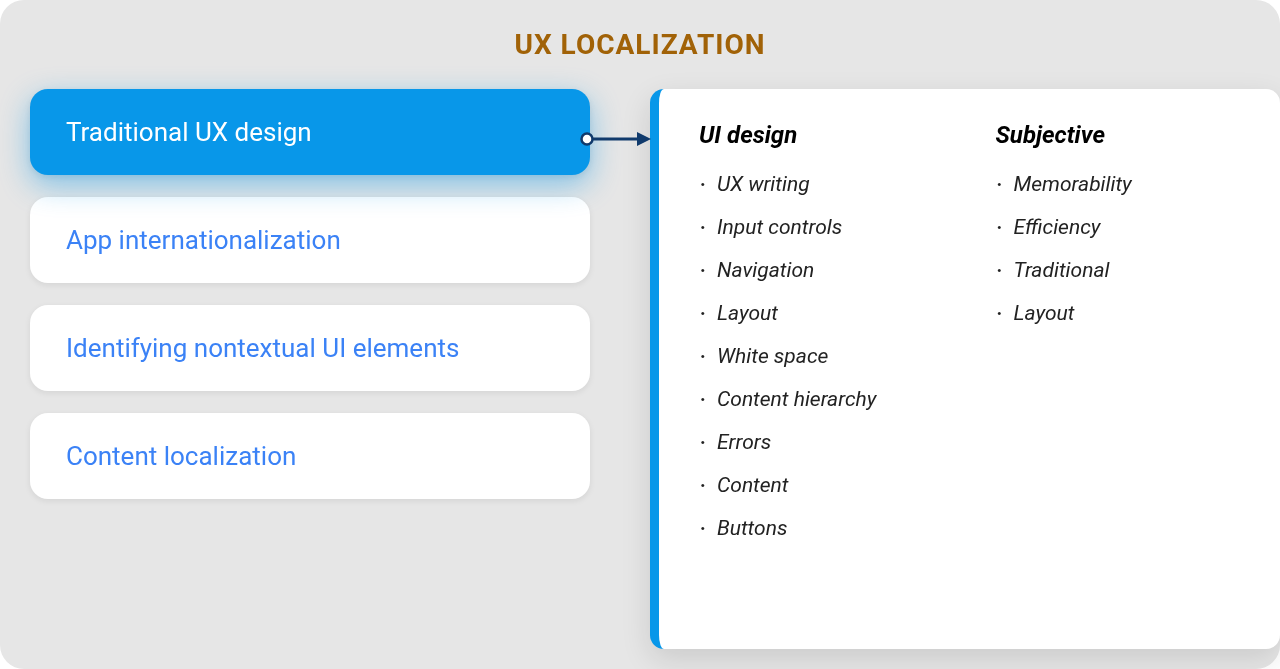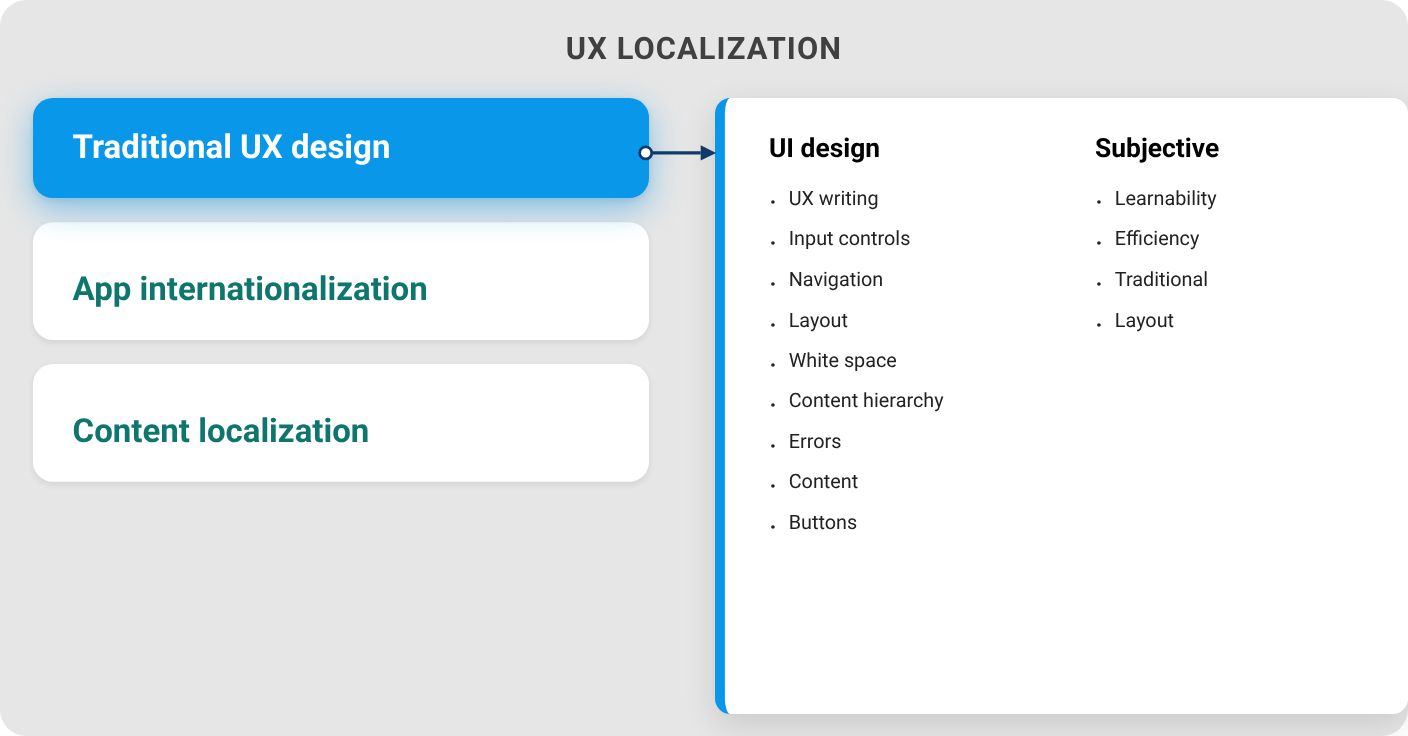--- a/index.html
+++ b/index.html
@@ -13,21 +13,21 @@
     .container {
       background: #e6e6e6;
       border-radius: 24px;
       width: 1280px;
       height: 669px;
       padding: 28px 30px 30px 30px;
       position: relative;
     }
     .main-title {
       text-align: center;
-      color: #404040;
+      color: #a16207;
       font-size: 28px;
       font-weight: 700;
       letter-spacing: 1px;
       margin-bottom: 28px;
     }
     .content {
       display: flex;
       gap: 0;
       position: relative;
     }
@@ -44,54 +44,55 @@
       padding: 28px 36px;
       box-shadow: 0 2px 6px rgba(0,0,0,0.08);
     }
     .card.active {
       background: #0897e9;
       color: #fff;
       box-shadow: 0 10px 30px rgba(8,151,233,0.45), 0 2px 6px rgba(0,0,0,0.08);
       position: relative;
     }
     .card-title {
-      font-size: 30px;
-      font-weight: 700;
+      font-size: 26px;
+      font-weight: 400;
     }
     .card.active .card-title { color: #fff; }
-    .card.inactive .card-title { color: #0f766e; margin-top: 16px; }
+    .card.inactive .card-title { color: #3b82f6; }
 
     .detail-panel {
       position: absolute;
       left: 620px;
       top: 0;
       width: 630px;
       height: 560px;
       background: #fff;
       border-radius: 14px;
       box-shadow: 0 10px 30px rgba(0,0,0,0.12);
       border-left: 9px solid #0897e9;
       padding: 32px 36px 32px 40px;
       display: flex;
       gap: 48px;
+      font-style: italic;
     }
     .detail-col {
       flex: 1;
     }
     .detail-heading {
       font-size: 24px;
       font-weight: 700;
       color: #000;
       margin-bottom: 14px;
     }
     .detail-list {
       list-style: none;
     }
     .detail-list li {
-      font-size: 18px;
+      font-size: 21px;
       color: #222;
       line-height: 2.05;
       position: relative;
       padding-left: 18px;
     }
     .detail-list li::before {
       content: "·";
       position: absolute;
       left: 0;
       top: 0;
@@ -118,20 +119,23 @@
   <div class="content">
 
     <div class="left-col">
       <div class="card active">
         <div class="card-title">Traditional UX design</div>
       </div>
       <div class="card inactive">
         <div class="card-title">App internationalization</div>
       </div>
       <div class="card inactive">
+        <div class="card-title">Identifying nontextual UI elements</div>
+      </div>
+      <div class="card inactive">
         <div class="card-title">Content localization</div>
       </div>
     </div>
 
     <svg class="connector" viewBox="0 0 75 20">
       <circle cx="8" cy="10" r="5.5" fill="#fff" stroke="#103a6c" stroke-width="2.5"></circle>
       <line x1="13" y1="10" x2="58" y2="10" stroke="#103a6c" stroke-width="3"></line>
       <path d="M58 3 L72 10 L58 17 Z" fill="#103a6c"></path>
     </svg>
 
@@ -146,21 +150,21 @@
           <li>White space</li>
           <li>Content hierarchy</li>
           <li>Errors</li>
           <li>Content</li>
           <li>Buttons</li>
         </ul>
       </div>
       <div class="detail-col">
         <div class="detail-heading">Subjective</div>
         <ul class="detail-list">
-          <li>Learnability</li>
+          <li>Memorability</li>
           <li>Efficiency</li>
           <li>Traditional</li>
           <li>Layout</li>
         </ul>
       </div>
     </div>
 
   </div>
 </div>
 

